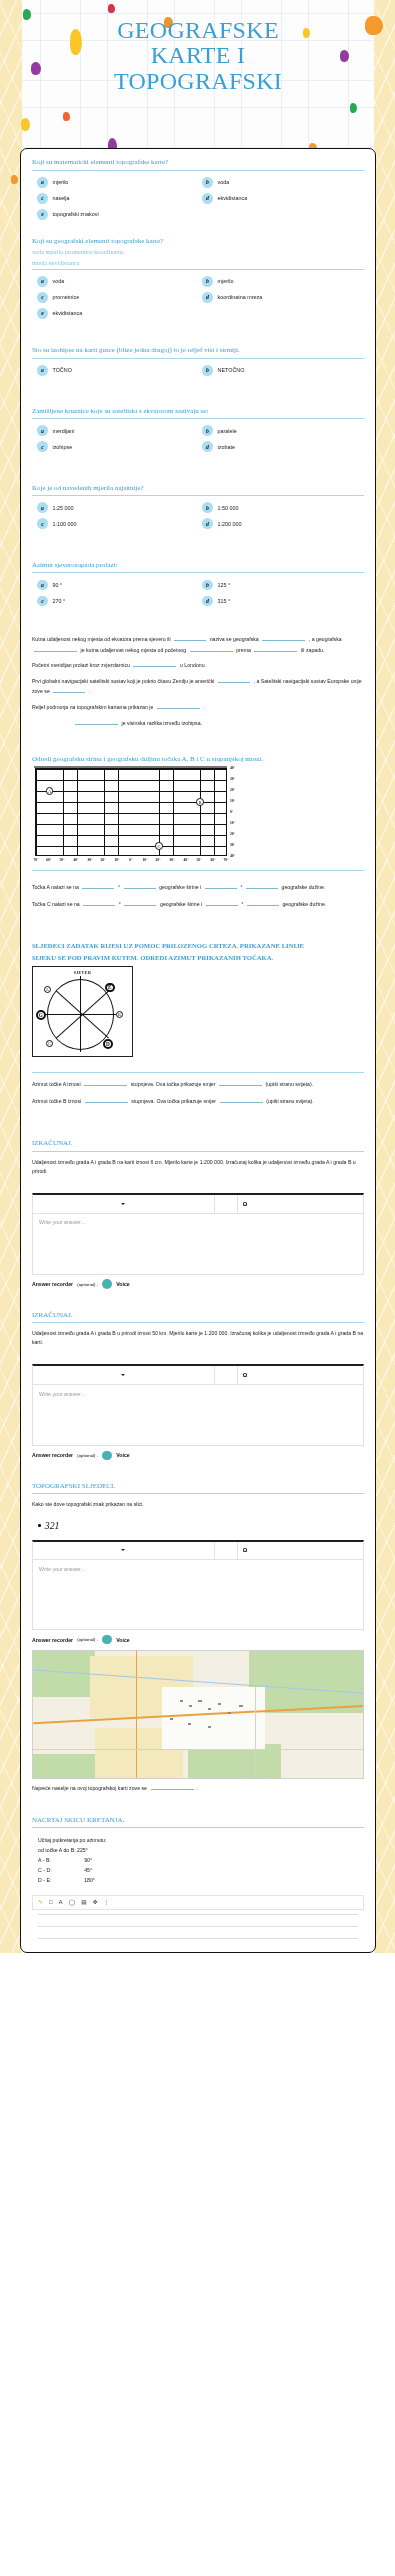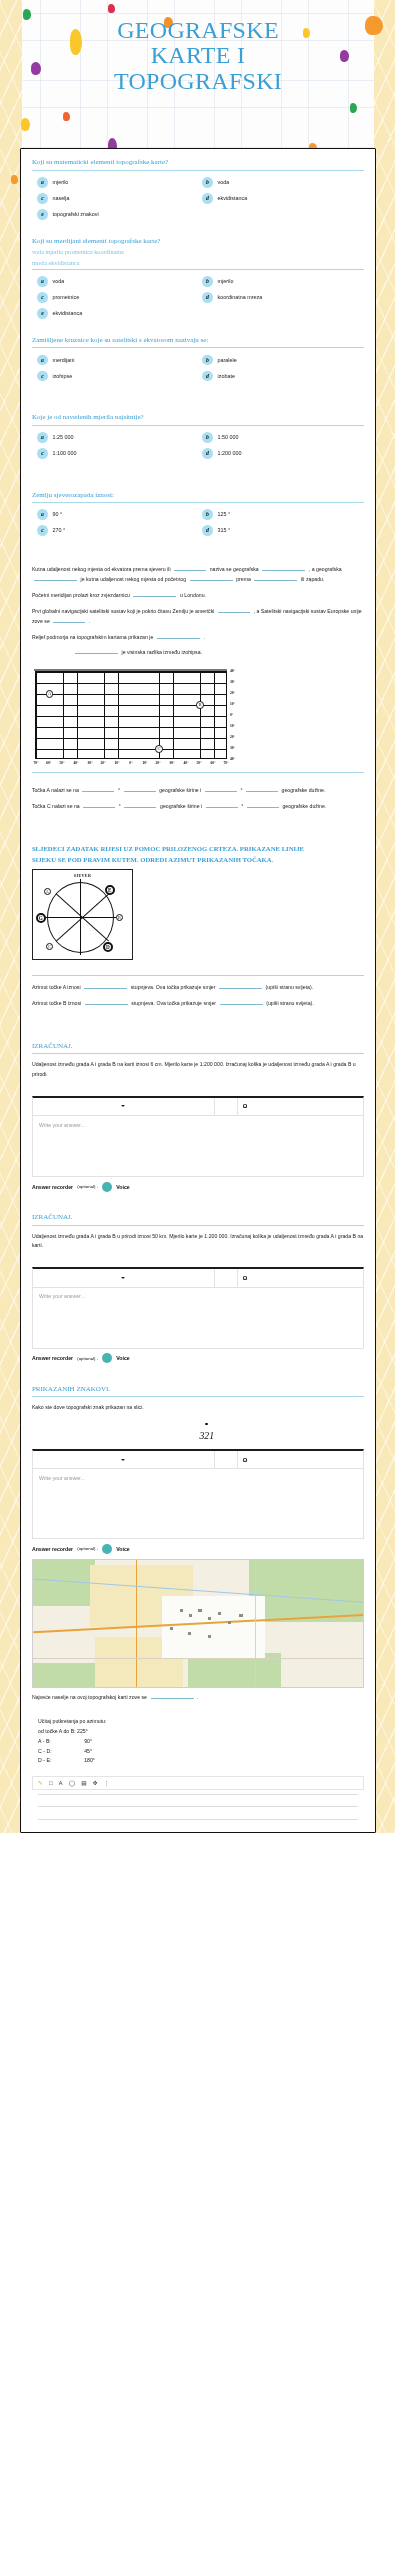--- a/index.html
+++ b/index.html
@@ -49,21 +49,21 @@
     max-width: 216px;
     font-weight: 400;
   }
 
   
   .card {
     position: relative; z-index: 4;
     margin: 0 19.6px 0 19.6px;
     background:#ffffff;
     border: 1.5px solid #111;
-    border-radius: 1px;
+    border-radius: 7px;
     padding: 2.1px 0 12.4px 0;
   }
 
   .q { padding: 7.2px 11.3px 3.1px 11.3px; }
   .q-title {
     font-family:"Liberation Serif", serif;
     color:#3a9fd4;
     font-size: 7px;
     line-height:1.25;
     margin: 0 0 2.6px 0;
@@ -168,21 +168,21 @@
     border:0.5px solid #e2e2e2; border-top:none; background:#fff;
     height: 61px; padding: 5.7px 6.2px; color:#9a9a9a; font-size: 5.2px;
   }
   .recorder { display:flex; align-items:center; gap:4.1px; margin: 4.6px 11.3px 0 11.3px; font-size: 5.2px; color:#111; }
   .recorder .lbl-strong { font-weight:700; }
   .recorder .lbl-opt { font-size:4.4px; }
   .rec-dot { width:9.8px;height:9.8px;border-radius:50%;background:#48b3b2; }
   .recorder .voice { font-weight:700; }
 
   
-  .topo-sign { padding: 5.2px 0 3.1px 17.5px; display:flex; align-items:center; gap:4.1px;flex-direction:column; }
+  .topo-sign { padding: 5.2px 0 3.1px 17.5px; display:flex; align-items:center; gap:4.1px; }
   .topo-sign .dot { width:2.6px; height:2.6px; border-radius:50%; background:#111; }
   .topo-sign .num { font-family:"Liberation Serif", serif; font-style:italic; font-size:9.8px; color:#111; }
 
   
   .mapbox { margin: 5.2px 11.3px 3.1px 11.3px; height: 129px; position:relative; overflow:hidden; border:0.5px solid #cfcfcf;
             background:#f3efe2; }
   .mapbox .green { position:absolute; background:#bcd9a3; opacity:.9; }
   .mapbox .yellow { position:absolute; background:#f4e9bd; }
   .mapbox .white { position:absolute; background:#fbfbf7; }
   .mapbox .road { position:absolute; background:#e8a33d; height:1.5px; }
@@ -253,21 +253,21 @@
           <span class="opt-label">ekvidistanca</span>
         </div>
       <div class="opt">
           <span class="bullet">e</span>
           <span class="opt-label">topografski znakovi</span>
         </div>
     </div>
   </div>
 
   <div class="q">
-    <p class="q-title">Koji su merdijani elementi topografske karte?</p>
+    <p class="q-title">Koji su geografski elementi topografske karte?</p>
     <p class="q-sub">voda           mjerilo           prometnice    koordinatna</p>
     <p class="q-sub">mreža        ekvidistanca</p>
     <div class="rule"></div>
     <div class="opts">
       <div class="opt">
           <span class="bullet">a</span>
           <span class="opt-label">voda</span>
         </div>
       <div class="opt">
           <span class="bullet">b</span>
@@ -281,20 +281,34 @@
           <span class="bullet">d</span>
           <span class="opt-label">koordinatna mreza</span>
         </div>
       <div class="opt">
           <span class="bullet">e</span>
           <span class="opt-label">ekvidistanca</span>
         </div>
     </div>
   </div>
 
+  <div class="q" style="padding-top:17.5px;">
+    <p class="q-title">Sto su izohipse na karti gusce (blize jedna drugoj) to je reljef visi i strmiji.</p>
+    <div class="rule"></div>
+    <div class="opts" style="padding-bottom:20.6px;">
+      <div class="opt">
+          <span class="bullet">a</span>
+          <span class="opt-label">TOČNO</span>
+        </div>
+      <div class="opt">
+          <span class="bullet">b</span>
+          <span class="opt-label">NETOČNO</span>
+        </div>
+    </div>
+  </div>
 
   <div class="q">
     <p class="q-title">Zamišljene kruznice koje su satelitski s ekvatorom nazivaju se:</p>
     <div class="rule"></div>
     <div class="opts" style="padding-bottom:21.6px;">
       <div class="opt">
           <span class="bullet">a</span>
           <span class="opt-label">merdijani</span>
         </div>
       <div class="opt">
@@ -329,21 +343,21 @@
           <span class="opt-label">1:100 000</span>
         </div>
       <div class="opt">
           <span class="bullet">d</span>
           <span class="opt-label">1:200 000</span>
         </div>
     </div>
   </div>
 
   <div class="q">
-    <p class="q-title">Zemlju sjeverozapada iznosi:</p>
+    <p class="q-title">Azimut sjeverozapada prolazi:</p>
     <div class="rule"></div>
     <div class="opts" style="padding-bottom:24px;">
       <div class="opt">
           <span class="bullet">a</span>
           <span class="opt-label">90 °</span>
         </div>
       <div class="opt">
           <span class="bullet">b</span>
           <span class="opt-label">125 °</span>
         </div>
@@ -391,20 +405,23 @@
       <span>Reljef podmorja na topografskim kartama prikazan je</span>
       <span class="blank lg"></span>
       <span>.</span>
     </p>
     <p style="padding-left:41px;">
       <span class="blank lg"></span>
       <span>je visinska razlika između izohipsa.</span>
     </p>
   </div>
 
+  <div class="q" style="padding-top:15.5px;padding-bottom:0;">
+    <p class="q-title">Odredi geografsku sirinu i geografsku duljinu točaka A, B i C u stupanjskoj mrezi.</p>
+  </div>
   <div class="fig">
     <div class="gridwrap">
       <div class="gridbox">
         <div class="outer-top"></div>
 
         <div class="pt" style="left:13.7px;top:22px;">A</div>
 
         <div class="pt" style="left:164px;top:33px;">B</div>
 
         <div class="pt" style="left:123px;top:77px;">C</div>
@@ -547,21 +564,21 @@
     <div class="rte-area">Write your answer...</div>
   </div>
   <div class="recorder">
     <span class="lbl-strong">Answer recorder</span>
     <span class="lbl-opt">(optional) -</span>
     <span class="rec-dot"></span>
     <span class="voice">Voice</span>
   </div>
 
   <div class="q" style="padding-top:21.6px;padding-bottom:0;">
-    <p class="q-title">PRIKAZANIH ZNAKOVI.</p>
+    <p class="q-title">TOPOGRAFSKI SLJEDECI.</p>
     <div class="rule"></div>
   </div>
   <div class="fill" style="line-height:1.8;padding-bottom:0;">
     <p>Kako ste dove topografski znak prikazan na slici.</p>
   </div>
   <div class="topo-sign">
     <span class="dot"></span>
     <span class="num">321</span>
   </div>
   <div class="rte">
@@ -606,20 +623,24 @@
     <div class="blk" style="left:175px;top:75px;width:3.6px;height:2.6px;"></div>
   </div>
   <div class="fill" style="line-height:2.0;">
     <p>
       <span>Najveće naselje na ovoj topografskoj karti zove se</span>
       <span class="blank lg"></span>
       <span>.</span>
     </p>
   </div>
 
+  <div class="q" style="padding-top:11.3px;padding-bottom:0;">
+    <p class="q-title">NACRTAJ SKICU KRETANJA.</p>
+    <div class="rule"></div>
+  </div>
   <div class="aztbl">
     <div>Učitaj putkretanja po azimutu:</div>
     <div>od točke A do B: 225°</div>
     <div class="row">
       <span class="key">A - B:</span>
       <span>90°</span>
     </div>
     <div class="row">
       <span class="key">C - D:</span>
       <span>45°</span>

